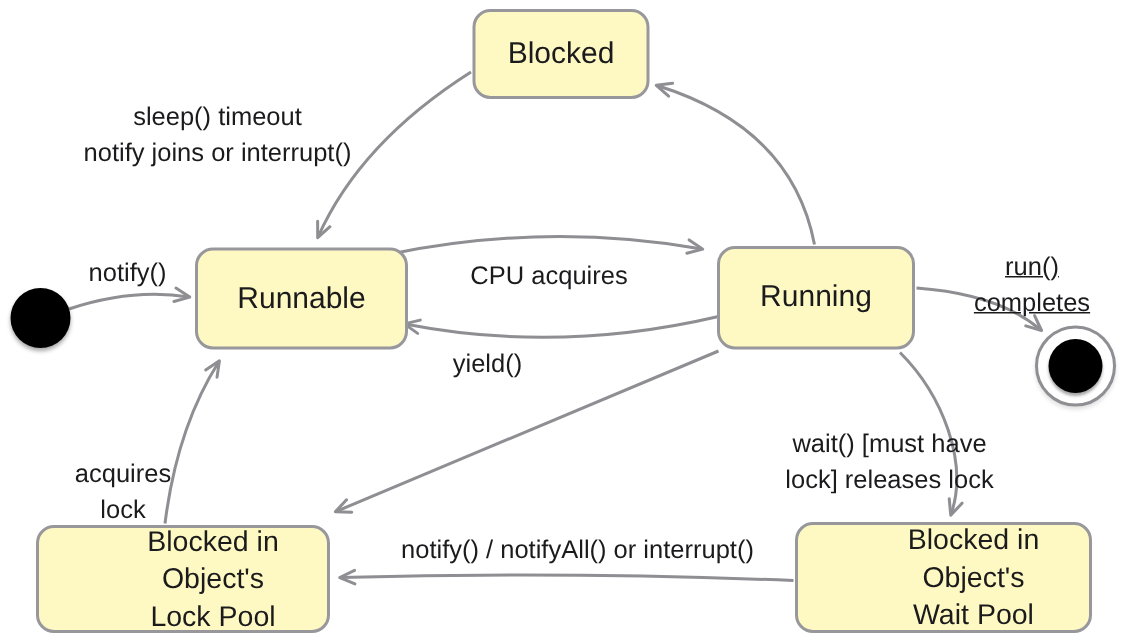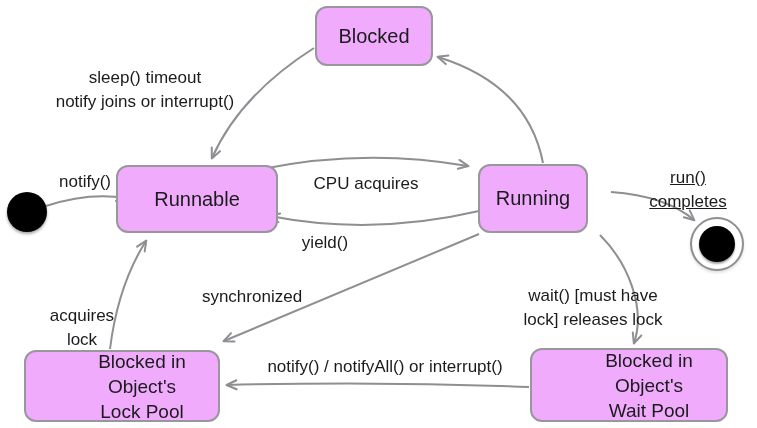--- a/index.html
+++ b/index.html
@@ -15,21 +15,21 @@
     background:var(--bg);
     font-family:"Liberation Sans","DejaVu Sans",sans-serif;
     color:var(--text);
     overflow:hidden;
   }
   #edges{position:absolute;left:0;top:0;width:757px;height:428px;}
   #edges path{fill:none;stroke:var(--line);stroke-width:2;}
   .state{
     position:absolute;
     box-sizing:border-box;
-    background:#f0abfc;
+    background:#fef9c3;
     border:2px solid var(--border);
     border-radius:12px;
     display:flex;align-items:center;justify-content:center;
     text-align:center;
     font-size:20px;
     line-height:25px;
     white-space:pre-line;
     color:var(--text);
   }
   .state.small{font-size:19px;padding-left:40px;}
@@ -57,22 +57,22 @@
     display:flex;align-items:center;justify-content:center;
     box-shadow:0 2px 3px rgba(0,0,0,0.12);
   }
   .final .dot{
     width:36px;height:36px;border-radius:50%;
     background:#000;
     box-shadow:0 2px 2px rgba(0,0,0,0.35);
   }
   
   #state-blocked  {left:315px;top:6px;  width:118px;height:60px;}
-  #state-runnable {left:116px;top:165px;width:162px;height:68px;}
-  #state-running  {left:478px;top:164px;width:110px;height:69px;}
+  #state-runnable {left:130px;top:165px;width:142px;height:68px;}
+  #state-running  {left:478px;top:164px;width:132px;height:69px;}
   #state-lockpool {left:24px; top:350px;width:196px;height:72px;}
   #state-waitpool {left:530px;top:348px;width:198px;height:74px;}
   
   #lbl-sleep-timeout {left:145px;top:66px;}
   #lbl-io-interrupt  {left:565px;top:51px;}
   #lbl-start         {left:85px; top:170px;}
   #lbl-cpu-scheduler {left:366px;top:172px;}
   #lbl-yield         {left:325px;top:231px;text-align:right;}
   #lbl-run-completes {left:688px;top:166px;text-decoration:underline;}
   #lbl-acquires-lock {left:82px; top:272px;margin-top:32px;}
@@ -118,17 +118,16 @@
 Wait Pool</div>
 
   <div id="lbl-sleep-timeout" class="edge-label">sleep() timeout
 notify joins or interrupt()</div>
   <div id="lbl-start" class="edge-label">notify()</div>
   <div id="lbl-cpu-scheduler" class="edge-label">CPU acquires</div>
   <div id="lbl-yield" class="edge-label">yield()</div>
   <div id="lbl-run-completes" class="edge-label">run() completes</div>
   <div id="lbl-acquires-lock" class="edge-label">acquires
 lock</div>
-  <div id="lbl-synchronized" class="edge-label">synchronized</div>
   <div id="lbl-notify" class="edge-label">notify() / notifyAll() or interrupt()</div>
   <div id="lbl-wait" class="edge-label">wait() [must have lock] releases lock</div>
 
 </div>
 
 </body></html>

